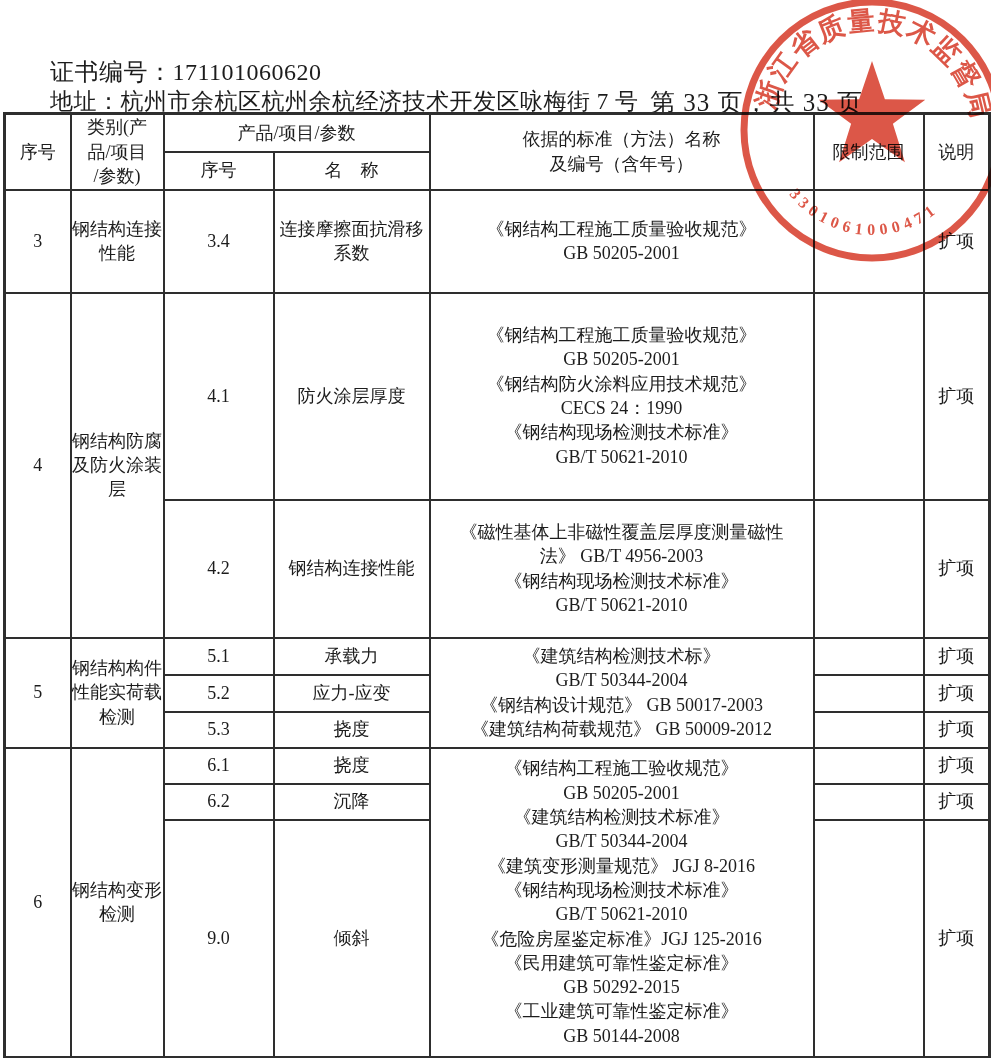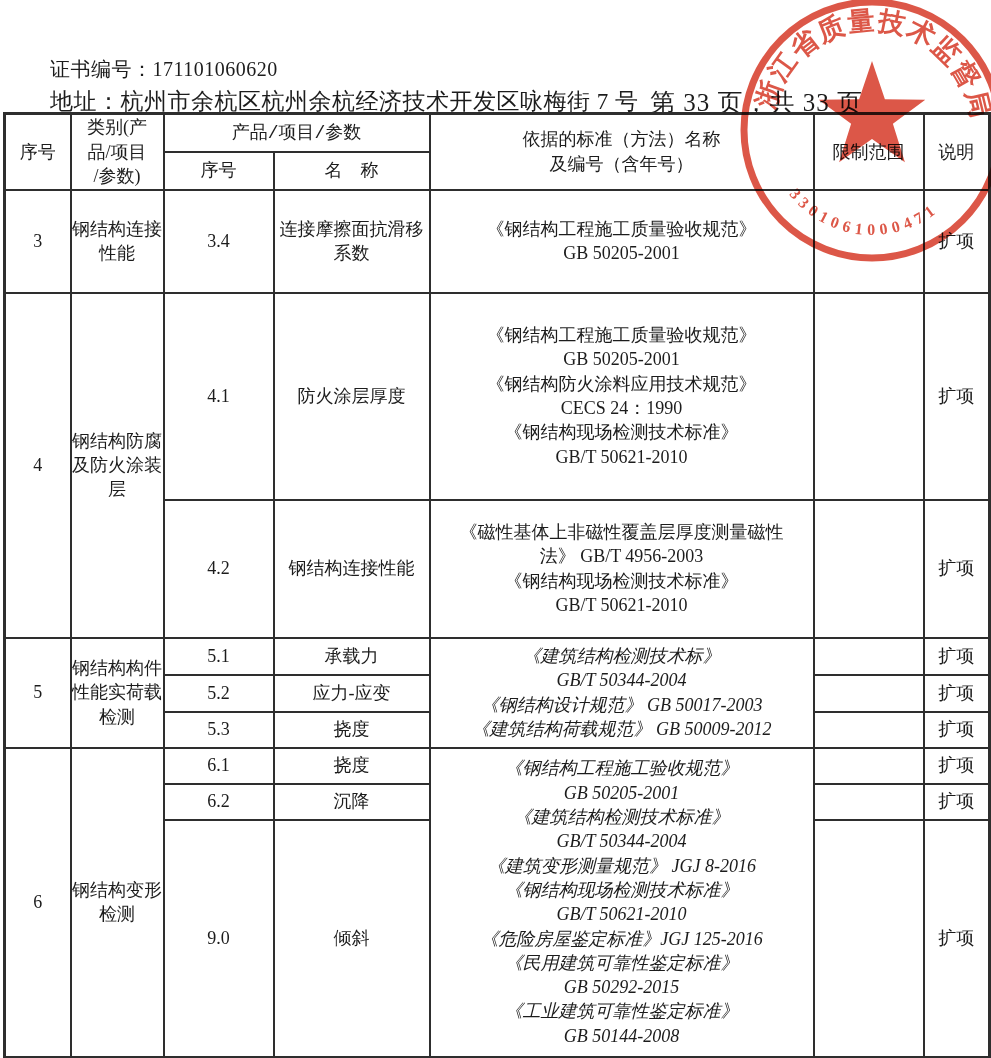--- a/index.html
+++ b/index.html
@@ -3,44 +3,44 @@
 <meta charset="utf-8">
 <style>
   html,body{margin:0;padding:0;}
   body{
     width:991px;height:1058px;position:relative;overflow:hidden;
     background:#ffffff;
     font-family:"Liberation Serif","DejaVu Serif",serif;
     color:#1c1c1c;
   }
   .doc-header{position:absolute;left:0;top:0;width:991px;}
-  .cert-line{position:absolute;left:50px;top:56px;font-size:20px;letter-spacing:.5px;}
+  .cert-line{position:absolute;left:50px;top:56px;font-size:24px;letter-spacing:.5px;}
   .addr-line{position:absolute;left:50px;top:86px;font-size:23px;letter-spacing:.5px;}
   .page-line{position:absolute;left:650px;top:86px;font-size:25px;letter-spacing:1px;}
 
   table.acc{
     position:absolute;left:3px;top:112px;width:985px;
     border-collapse:collapse;table-layout:fixed;
     background:transparent;
   }
   table.acc td,table.acc th{
     border:2px solid #2e2e2e;
     vertical-align:middle;text-align:center;
     font-weight:normal;padding:0;overflow:hidden;
     font-size:18px;line-height:1.35;
   }
   table.acc{border:3px solid #2e2e2e;}
-  th.group-hdr{text-align:left;padding-left:8px;font-family:Liberation Mono, monospace;}
+  th.group-hdr{text-align:left;padding-left:8px;}
   .pre{white-space:pre-line;}
   .cat-cell{padding:0 16px;font-size:18px;}
   .name-cell{padding:0 18px;font-size:18px;margin-left:24px;}
   .num-cell{font-size:17px;}
   .std-cell{padding:0 10px;font-size:17px;white-space:pre-line;}
   .std-loose{line-height:34px;margin-left:16px;}
-  .std-tight{line-height:26px;font-style:italic;}
+  .std-tight{line-height:26px;}
   .note-cell{font-size:17px;}
 
   svg.stamp{
     position:absolute;left:722px;top:-20px;
     mix-blend-mode:multiply;opacity:.88;
     pointer-events:none;
   }
   .stamp-text{font-family:"Liberation Serif","DejaVu Serif",serif;font-weight:bold;}
 </style>
 </head>

